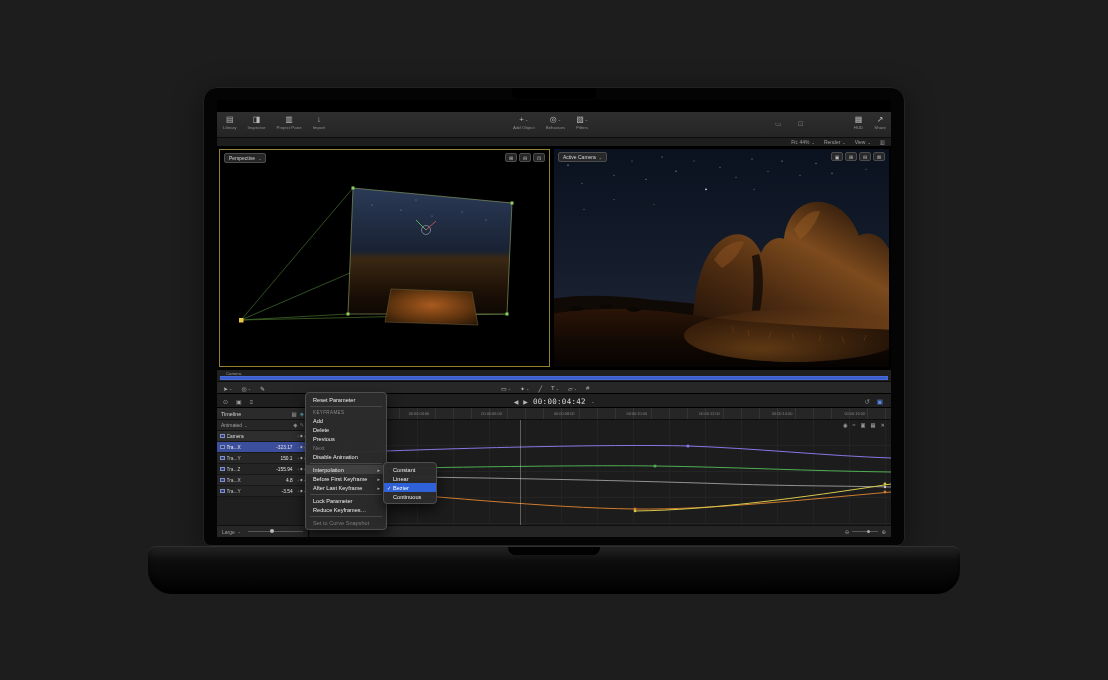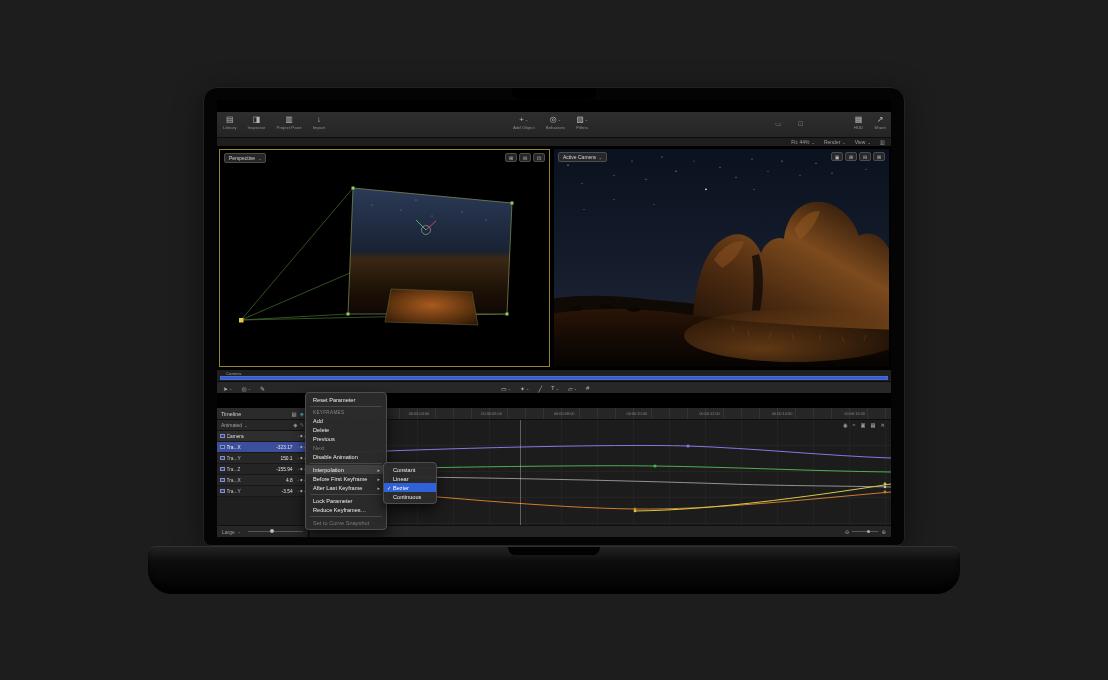--- a/index.html
+++ b/index.html
@@ -379,20 +379,37 @@
           <span class="tr-ic">
               <span>▱</span>
               <span class="hc">⌄</span>
             </span>
           <span class="tr-ic">
               <span>#</span>
             </span>
         </div>
       </div>
 
+      <div class="transport">
+        <div class="t-left">
+          <span>⊙</span>
+          <span>▣</span>
+          <span>≡</span>
+        </div>
+        <div class="t-center">
+          <span class="t-ic">◀</span>
+          <span class="t-ic">▶</span>
+          <span class="timecode">00:00:04:42</span>
+          <span class="hc">⌄</span>
+        </div>
+        <div class="t-right">
+          <span>↺</span>
+          <span class="blue">▣</span>
+        </div>
+      </div>
 
       <div class="lower">
 
         <div class="lp">
           <div class="lp-tab">
             <span class="lp-tab-label">Timeline</span>
             <span class="sp"></span>
             <span class="lp-tab-ic">▦</span>
             <span class="lp-tab-ic teal">◈</span>
           </div>

